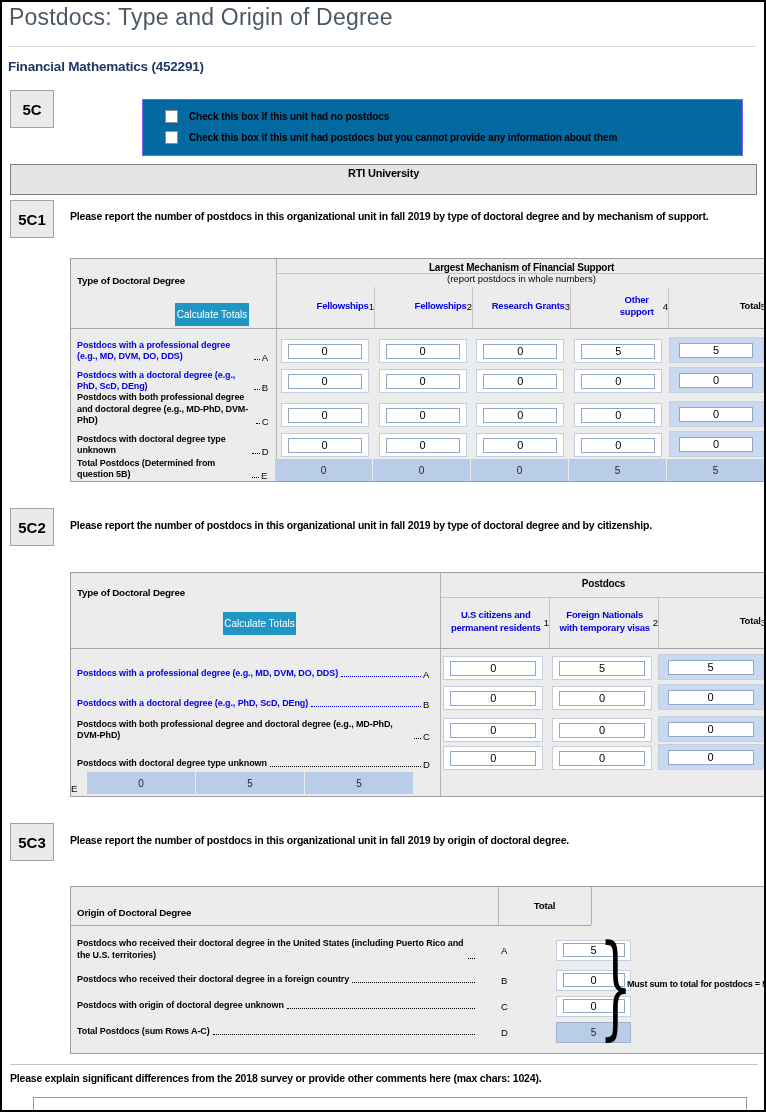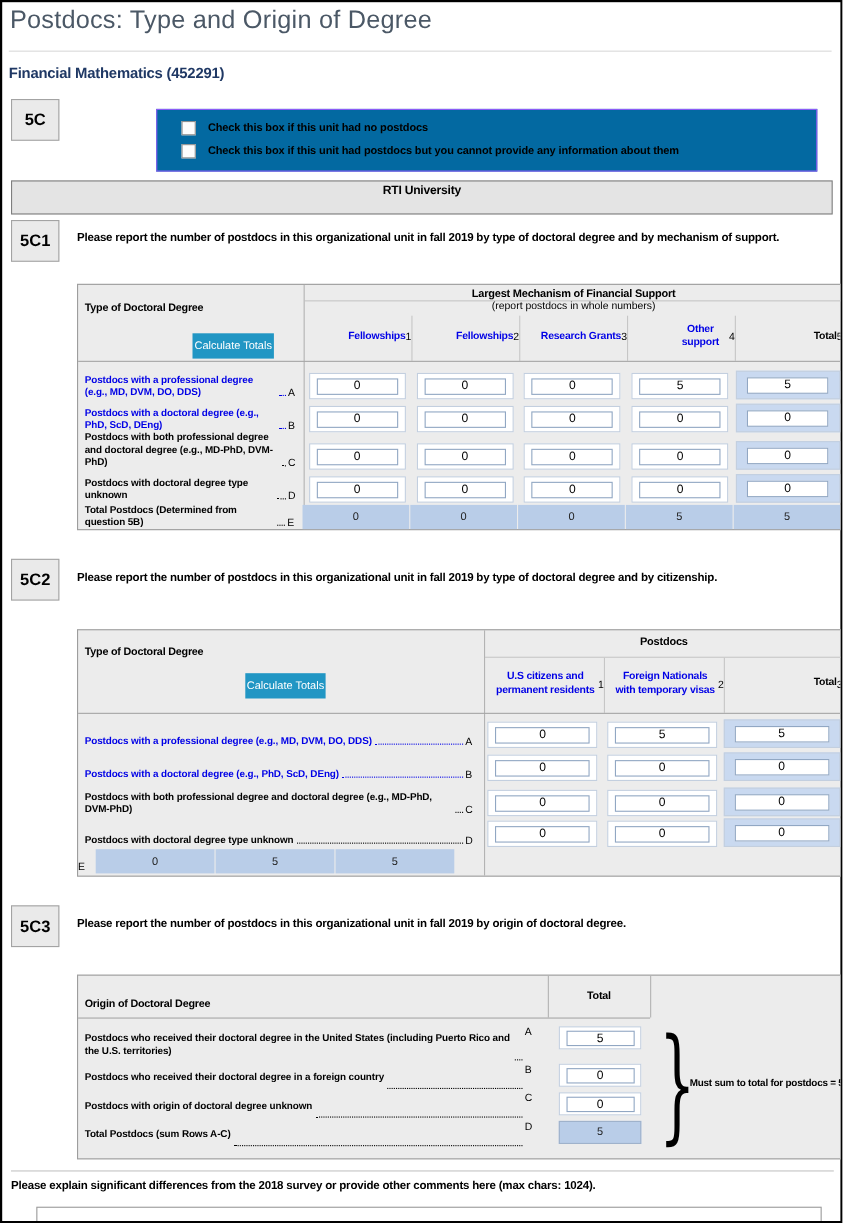--- a/index.html
+++ b/index.html
@@ -52,21 +52,21 @@
   .cellbox { background:#fff; border:1px solid #c3cfdf; display:flex; align-items:center; justify-content:center; height:24px; }
   .totbox  { background:#c9d9f0; border:1px solid #c3cfdf; display:flex; align-items:center; justify-content:center; height:26px; }
   .t1 .cellbox { width:88px; } .t1 .totbox { width:95px; }
   .t2 .cellbox { width:100px; } .t2 .totbox { width:106px; }
   input.num { width:74px; height:15px; border:1px solid #91a7c3; font:11px "Liberation Sans", sans-serif; text-align:center; padding:0; background:#fff; }
   .t2 input.num { width:86px; }
   .ecell { background:#b9cde8; height:22px; display:flex; align-items:center; justify-content:center; font-size:10px; color:#222; }
   .t1 .ecell { width:97px; margin-right:1px; } .t2 .ecell { width:108px; margin-right:1px; }
 
   
-  .t3row { position:absolute; left:0; display:flex; width:676px; }
+  .t3row { position:absolute; left:0; display:flex; align-items:center; width:676px;gap:24px; }
   .t3row .rlabel { width:406px; }
   .t3row .rletter { width:14px; }
   .t3box { margin-left:17px; width:75px; height:21px; background:#fff; border:1px solid #c3cfdf; display:flex; align-items:center; justify-content:center; }
   .t3box input.num { width:62px; height:14px; }
   .t3total { margin-left:17px; width:75px; height:21px; background:#b9cde8; border:1px solid #9fb2cb; display:flex; align-items:center; justify-content:center; font-size:10px; color:#222; }
   .brace { position:absolute; left:528px; top:42px; font-size:58px; line-height:58px; font-family:"DejaVu Serif", serif; transform:scale(0.9,1.95); transform-origin:top left; font-weight:400; }
   .brace-note { position:absolute; left:556px; top:92px; font-size:9px; font-weight:bold; letter-spacing:-0.2px; white-space:nowrap; }
 
   .comments-sep { position:absolute; left:8px; top:1062px; width:748px; border-top:1px solid #c4c4c4; }
   .comments-prompt { position:absolute; left:8px; top:1070px; font-size:10.5px; font-weight:bold; letter-spacing:-0.2px; }

